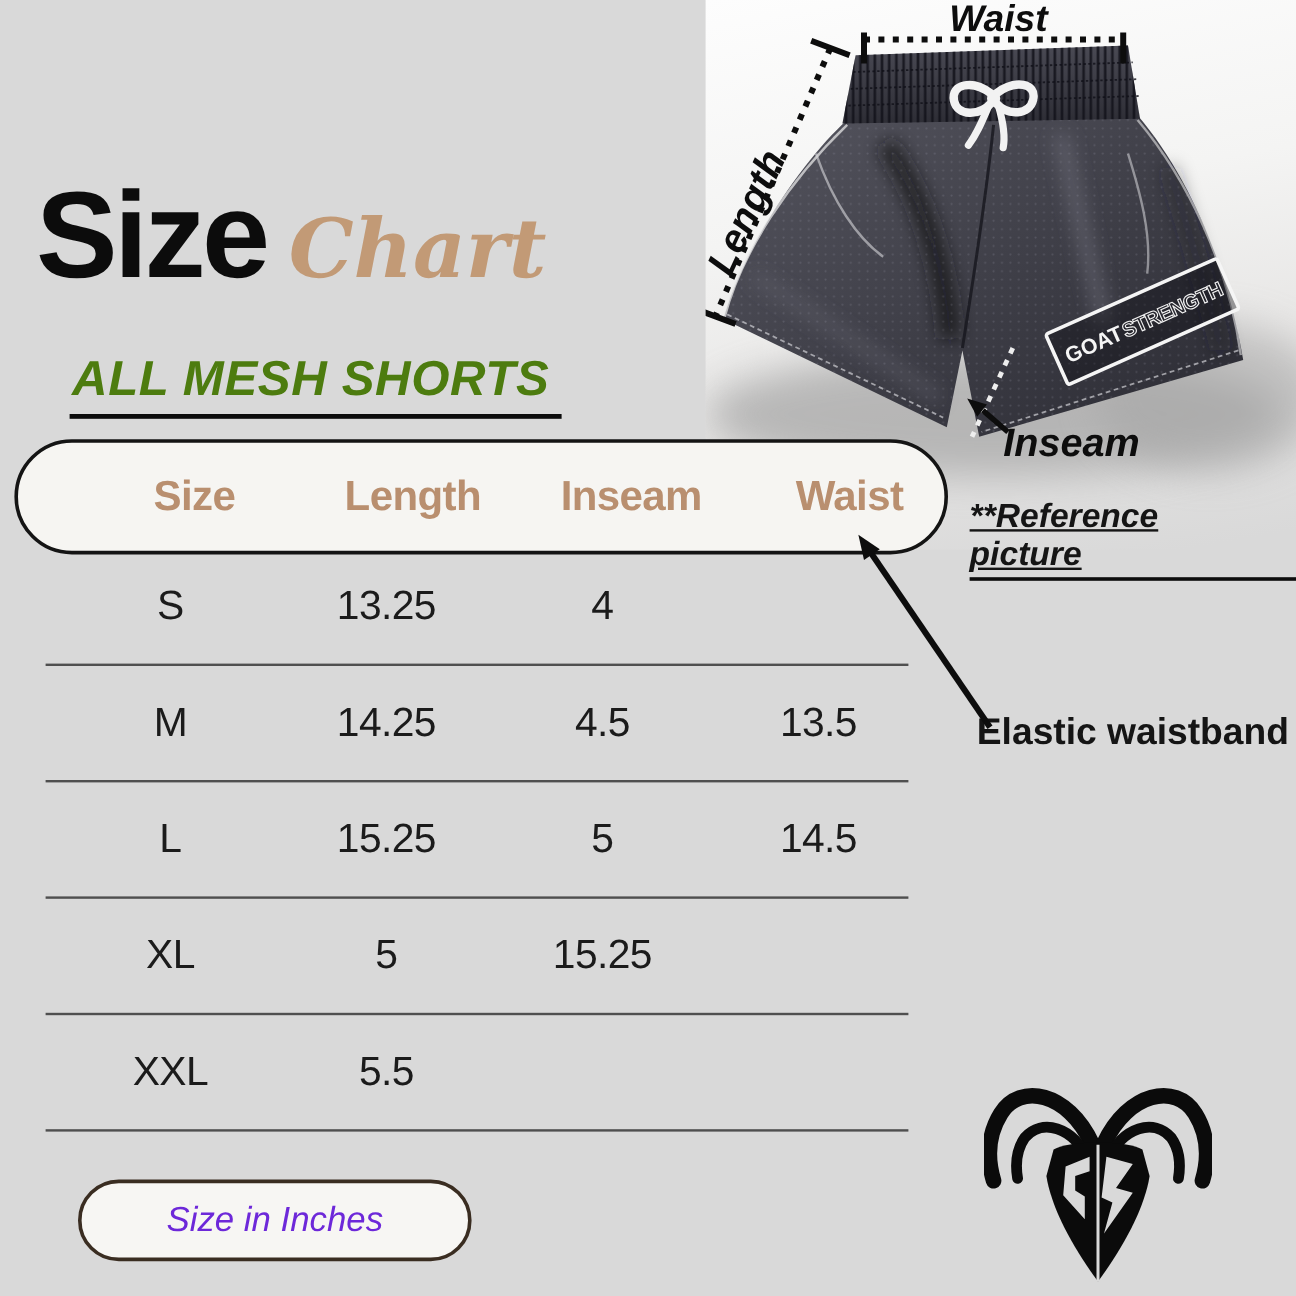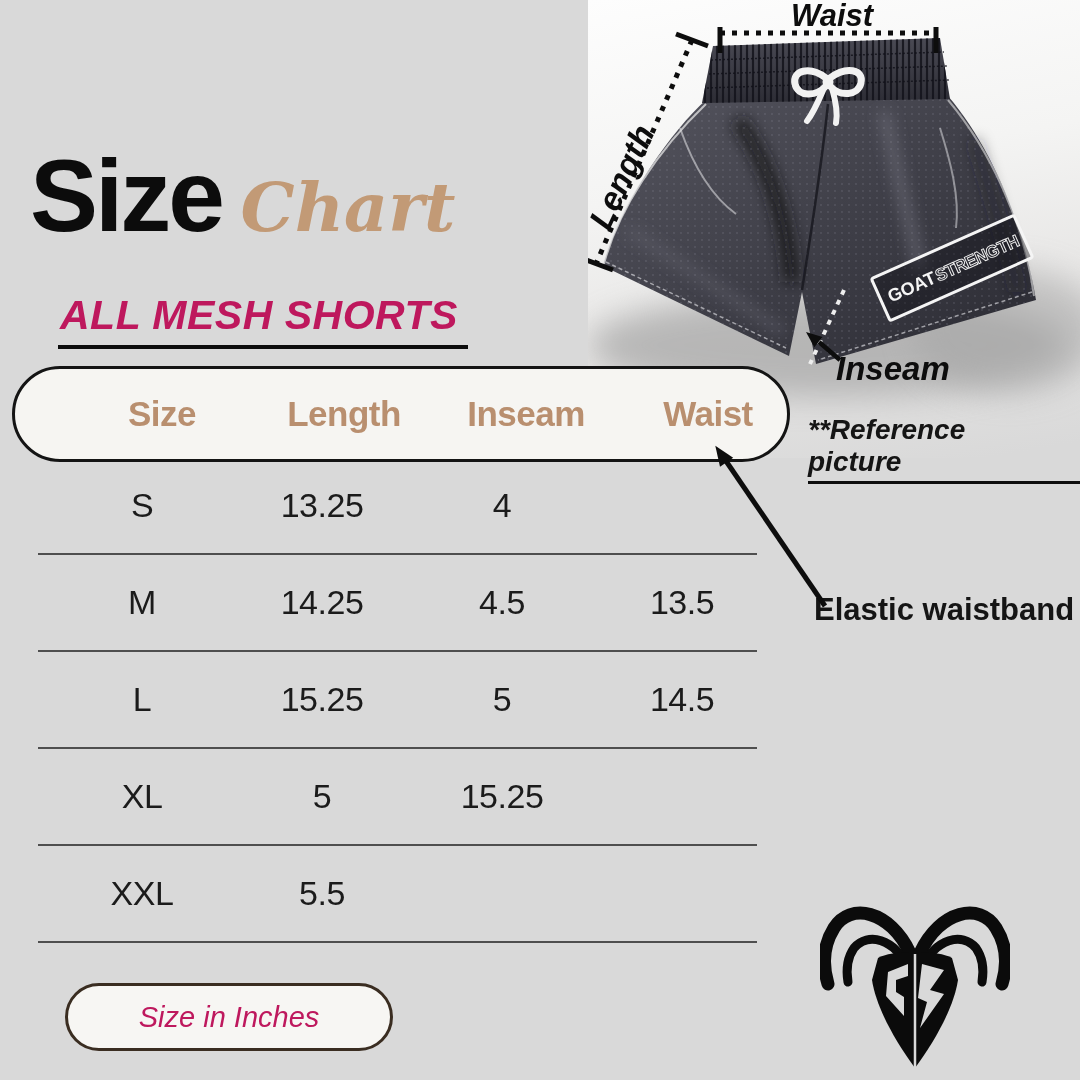--- a/index.html
+++ b/index.html
@@ -25,47 +25,47 @@
   .length-label{left:537px;top:158px;width:170px;text-align:center;font-size:33px;
     transform:rotate(-65deg);transform-origin:center;}
   .inseam-label{left:836px;top:350px;font-size:33px;}
   
   .title{position:absolute;left:30px;top:138px;white-space:nowrap;}
   .title .main{font-size:102px;font-weight:800;letter-spacing:-3px;color:#0c0c0c;}
   .title .accent{font-family:"DejaVu Serif",serif;font-style:italic;font-weight:bold;
     font-size:68px;color:var(--script-accent);margin-left:14px;}
   .subtitle{position:absolute;left:58px;top:292px;font-size:41px;font-weight:800;
     font-style:italic;letter-spacing:.5px;border-bottom:4px solid #0c0c0c;
-    padding:0 10px 6px 2px;color:#be185d;}
+    padding:0 10px 6px 2px;color:#4d7c0f;}
   
   .header-pill{
     position:absolute;left:12px;top:366px;width:778px;height:96px;box-sizing:border-box;
     background:var(--pill-bg);border:3px solid var(--pill-border);border-radius:48px;
     display:grid;grid-template-columns:repeat(4,182px);padding-left:56px;
     align-items:center;text-align:center;
     color:var(--tan-accent);font-size:35px;font-weight:bold;letter-spacing:-.5px;
     z-index:3;
   }
   .rows{position:absolute;left:38px;top:458px;width:719px;z-index:2;}
   .trow{
     height:95px;display:grid;grid-template-columns:repeat(4,180px);padding-left:14px;
     align-items:center;text-align:center;font-size:34px;color:#1b1b1b;
     border-bottom:2px solid var(--row-line);letter-spacing:-.5px;
   }
   
   .reference-note{position:absolute;left:808px;top:414px;font-size:28px;font-weight:bold;
-    font-style:italic;border-bottom:3px solid #0d0d0d;padding:0 14px 3px 0;z-index:4;}
+    font-style:italic;border-bottom:3px solid #0d0d0d;padding:0 14px 3px 0;z-index:4;text-decoration:underline;}
   .elastic-note{position:absolute;left:814px;top:592px;font-size:31px;font-weight:bold;text-align:center;}
   .elastic-arrow{position:absolute;left:695px;top:436px;z-index:5;}
   
   .footer-pill{
     position:absolute;left:65px;top:983px;width:328px;height:68px;box-sizing:border-box;
     background:#f7f6f3;border:3px solid var(--footer-pill-border);border-radius:34px;
     display:flex;align-items:center;justify-content:center;
-    font-size:29px;font-style:italic;color:#be185d;
+    font-size:29px;font-style:italic;color:#6d28d9;
   }
   .goat-logo{position:absolute;left:820px;top:898px;}
 </style>
 </head>
 <body>
 
 <div class="canvas">
 
   <div class="photo">
     <svg viewBox="0 0 492 458">

